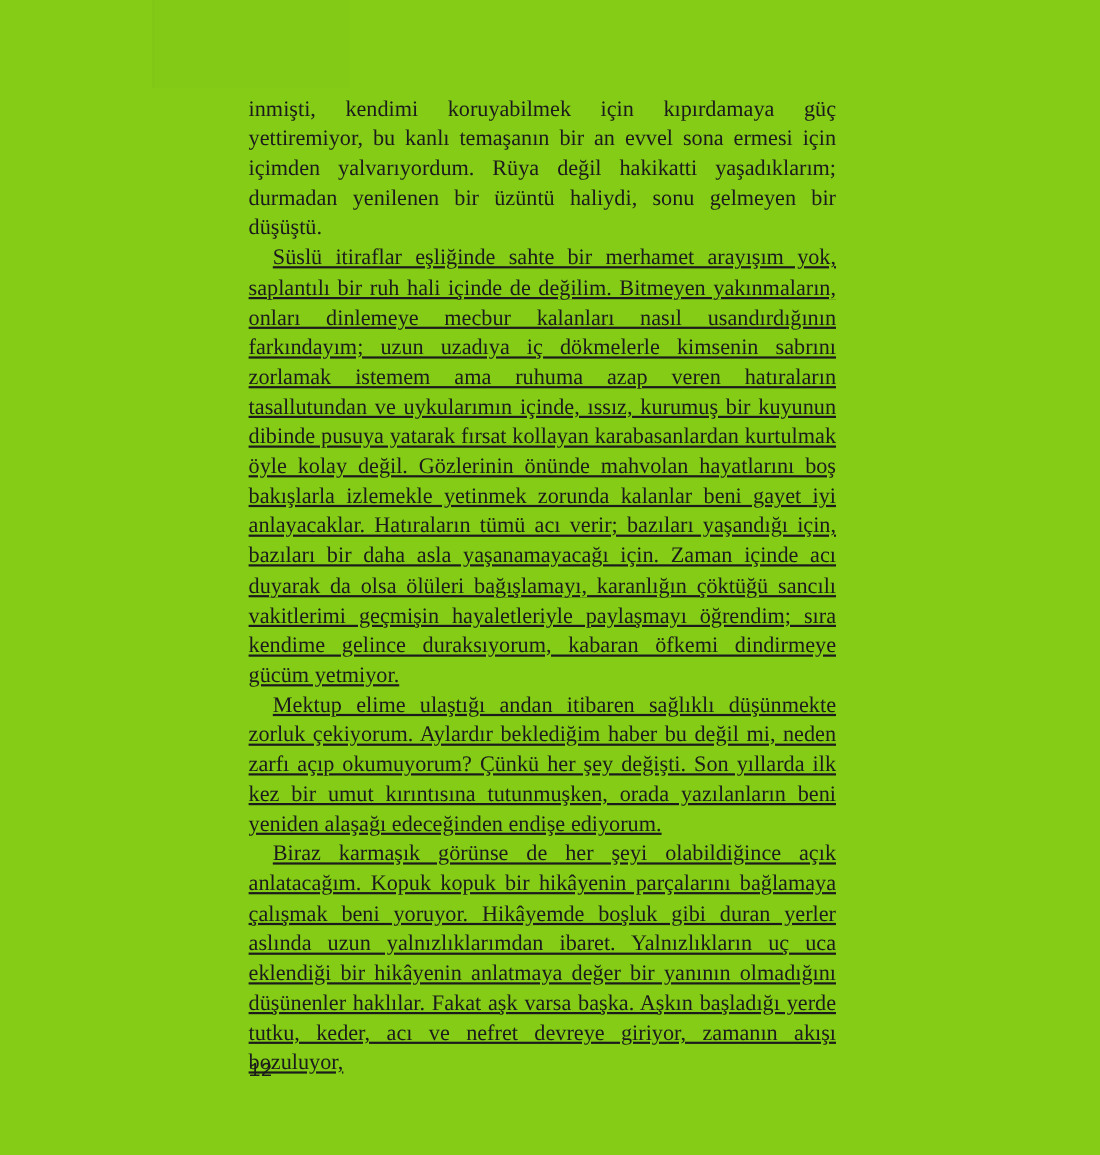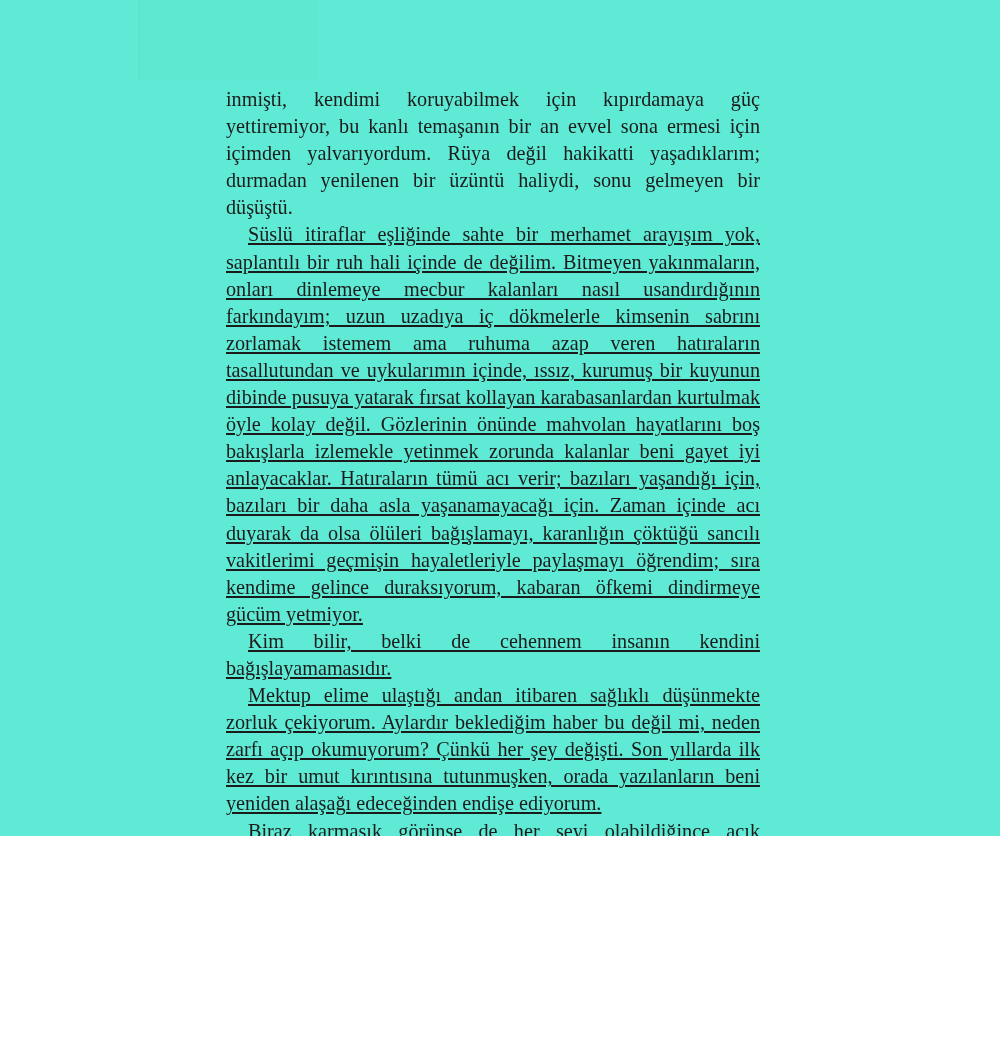--- a/index.html
+++ b/index.html
@@ -3,22 +3,22 @@
 <meta charset="utf-8">
 <style>
   html, body {
     margin: 0;
     padding: 0;
     background: #ffffff;
   }
   .page {
     position: relative;
     width: 1000px;
-    height: 836px;
-    background: #5eead4;
+    height: 1050px;
+    background: #84cc16;
     overflow: hidden;
     font-family: "Liberation Serif", "DejaVu Serif", serif;
   }
 
   
   .scan-artifact {
     position: absolute;
     left: 138px;
     top: -6px;
     width: 180px;
@@ -66,20 +66,19 @@
 </head>
 <body>
 
 <div class="page">
 
   <div class="scan-artifact"></div>
 
   <div class="textblock">
     <p class="para">inmişti, kendimi koruyabilmek için kıpırdamaya güç yettiremiyor, bu kanlı temaşanın bir an evvel sona ermesi için içimden yalvarıyordum. Rüya değil hakikatti yaşadıklarım; durmadan yenilenen bir üzüntü haliydi, sonu gelmeyen bir düşüştü.</p>
     <p class="para">Süslü itiraflar eşliğinde sahte bir merhamet arayışım yok, saplantılı bir ruh hali içinde de değilim. Bitmeyen yakınmaların, onları dinlemeye mecbur kalanları nasıl usandırdığının farkındayım; uzun uzadıya iç dökmelerle kimsenin sabrını zorlamak istemem ama ruhuma azap veren hatıraların tasallutundan ve uykularımın içinde, ıssız, kurumuş bir kuyunun dibinde pusuya yatarak fırsat kollayan karabasanlardan kurtulmak öyle kolay değil. Gözlerinin önünde mahvolan hayatlarını boş bakışlarla izlemekle yetinmek zorunda kalanlar beni gayet iyi anlayacaklar. Hatıraların tümü acı verir; bazıları yaşandığı için, bazıları bir daha asla yaşanamayacağı için. Zaman içinde acı duyarak da olsa ölüleri bağışlamayı, karanlığın çöktüğü sancılı vakitlerimi geçmişin hayaletleriyle paylaşmayı öğrendim; sıra kendime gelince duraksıyorum, kabaran öfkemi dindirmeye gücüm yetmiyor.</p>
-    <p class="para">Kim bilir, belki de cehennem insanın kendini bağışlayamamasıdır.</p>
     <p class="para">Mektup elime ulaştığı andan itibaren sağlıklı düşünmekte zorluk çekiyorum. Aylardır beklediğim haber bu değil mi, neden zarfı açıp okumuyorum? Çünkü her şey değişti. Son yıllarda ilk kez bir umut kırıntısına tutunmuşken, orada yazılanların beni yeniden alaşağı edeceğinden endişe ediyorum.</p>
     <p class="para">Biraz karmaşık görünse de her şeyi olabildiğince açık anlatacağım. Kopuk kopuk bir hikâyenin parçalarını bağlamaya çalışmak beni yoruyor. Hikâyemde boşluk gibi duran yerler aslında uzun yalnızlıklarımdan ibaret. Yalnızlıkların uç uca eklendiği bir hikâyenin anlatmaya değer bir yanının olmadığını düşünenler haklılar. Fakat aşk varsa başka. Aşkın başladığı yerde tutku, keder, acı ve nefret devreye giriyor, zamanın akışı bozuluyor,</p>
   </div>
 
   <div class="folio">12</div>
 
 </div>
 
 </body></html>

